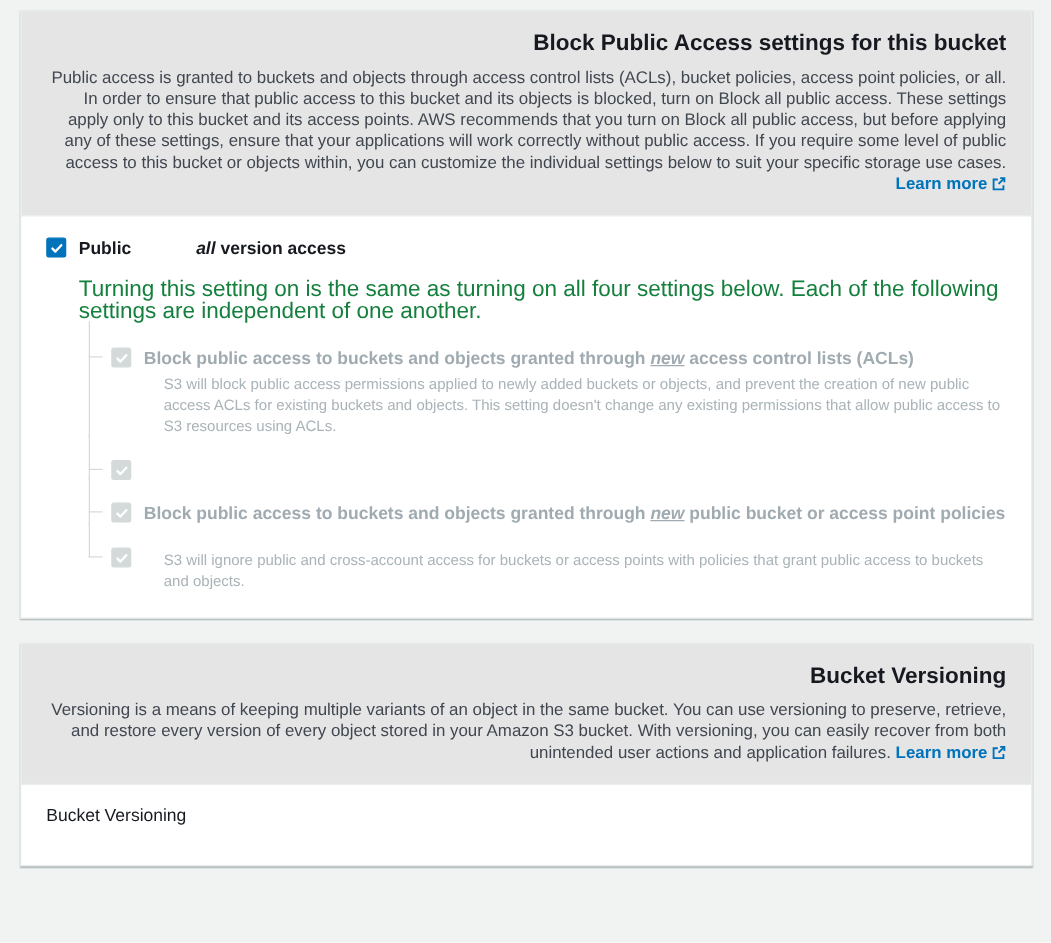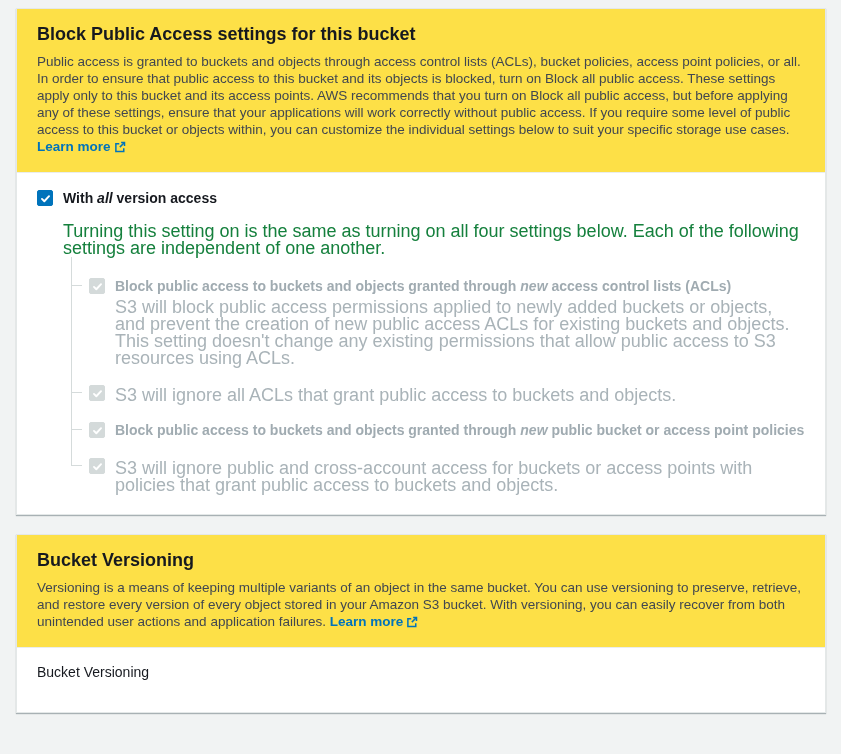--- a/index.html
+++ b/index.html
@@ -13,23 +13,24 @@
     padding: 8px 15px 12px 16px;
   }
   .card {
     background: #ffffff;
     border: 1px solid #e4e8e8;
     box-shadow: 0 1px 1px 0 rgba(0,28,36,0.3);
     border-radius: 0;
   }
   .card + .card { margin-top: 19px; }
   .card-header {
-    background: #fde047;
+    background: #e5e5e5;
     padding: 15px 20px 15px 20px;
     border-bottom: 1px solid #eaeded;
+    text-align: right;
   }
   .card-title {
     font-size: 18px;
     font-weight: 700;
     color: #16191f;
     margin-bottom: 8px;
   }
   .card-desc {
     font-size: 13.5px;
     line-height: 17px;
@@ -51,21 +52,21 @@
     flex: 0 0 auto;
     width: 16px; height: 16px;
     border-radius: 2px;
     margin-top: 1px;
     display: flex; align-items: center; justify-content: center;
   }
   .cb.checked { background: #0073bb; border: 1px solid #0073bb; }
   .cb.disabled-checked { background: #d4dada; border: 1px solid #d4dada; }
   .cb-text { flex: 1 1 auto; }
   .cb-label { font-size: 14px; font-weight: 700; color: #16191f; line-height: 18px; }
-  .cb-label .em { font-style: italic; }
+  .cb-label .em { font-style: italic; margin-left: 48px; }
   .cb-sub {
     font-size: 18px; line-height: 17px; color: #15803d; margin-top: 16px;
     max-width: 745px;
   }
 
   
   .sub-list { margin-left: 8px; margin-top: 20px; }
   .sub-item {
     position: relative;
     padding-left: 18px;
@@ -78,24 +79,25 @@
   }
   .sub-item:last-child::before { bottom: auto; height: 29px; }
   .sub-item::after {
     content: ""; position: absolute; left: 0; top: 8px; width: 11px;
     border-top: 1px solid #d5dbdb;
   }
   .sub-title {
     font-size: 14px; font-weight: 700; color: #a0abb1; line-height: 19px;
     max-width: 710px;
   }
-  .sub-title .em { font-style: italic; }
+  .sub-title .em { font-style: italic; text-decoration: underline; }
   .sub-desc {
-    font-size: 18px; line-height: 17px; color: #a9b3b8; margin-top: 3px;
+    font-size: 12px; line-height: 17px; color: #a9b3b8; margin-top: 3px;
     max-width: 712px;
+    margin-left: 16px;
   }
 
   
   .field-label { font-size: 14px; color: #16191f; margin-bottom: 12px; }
 </style>
 </head>
 <body>
 
 <div class="page">
 
@@ -113,21 +115,21 @@
 
     <div class="card-body">
 
       <div class="cb-row">
         <span class="cb checked">
             <svg width="11" height="11" viewBox="0 0 14 14" fill="none" stroke="#ffffff" stroke-width="2.4" stroke-linecap="round" stroke-linejoin="round">
               <path d="M2.5 7.5l3 3 6-6.5"></path>
             </svg>
           </span>
         <div class="cb-text">
-          <div class="cb-label"><span>With </span><span class="em">all</span><span> version access</span></div>
+          <div class="cb-label"><span>Public </span><span class="em">all</span><span> version access</span></div>
           <div class="cb-sub">Turning this setting on is the same as turning on all four settings below. Each of the following settings are independent of one another.</div>
 
           <div class="sub-list">
 
             <div class="sub-item">
               <span class="cb disabled-checked">
                   <svg width="11" height="11" viewBox="0 0 14 14" fill="none" stroke="#ffffff" stroke-width="2.4" stroke-linecap="round" stroke-linejoin="round">
                     <path d="M2.5 7.5l3 3 6-6.5"></path>
                   </svg>
                 </span>
@@ -137,21 +139,20 @@
               </div>
             </div>
 
             <div class="sub-item">
               <span class="cb disabled-checked">
                   <svg width="11" height="11" viewBox="0 0 14 14" fill="none" stroke="#ffffff" stroke-width="2.4" stroke-linecap="round" stroke-linejoin="round">
                     <path d="M2.5 7.5l3 3 6-6.5"></path>
                   </svg>
                 </span>
               <div class="cb-text">
-                <div class="sub-desc">S3 will ignore all ACLs that grant public access to buckets and objects.</div>
               </div>
             </div>
 
             <div class="sub-item">
               <span class="cb disabled-checked">
                   <svg width="11" height="11" viewBox="0 0 14 14" fill="none" stroke="#ffffff" stroke-width="2.4" stroke-linecap="round" stroke-linejoin="round">
                     <path d="M2.5 7.5l3 3 6-6.5"></path>
                   </svg>
                 </span>
               <div class="cb-text">

